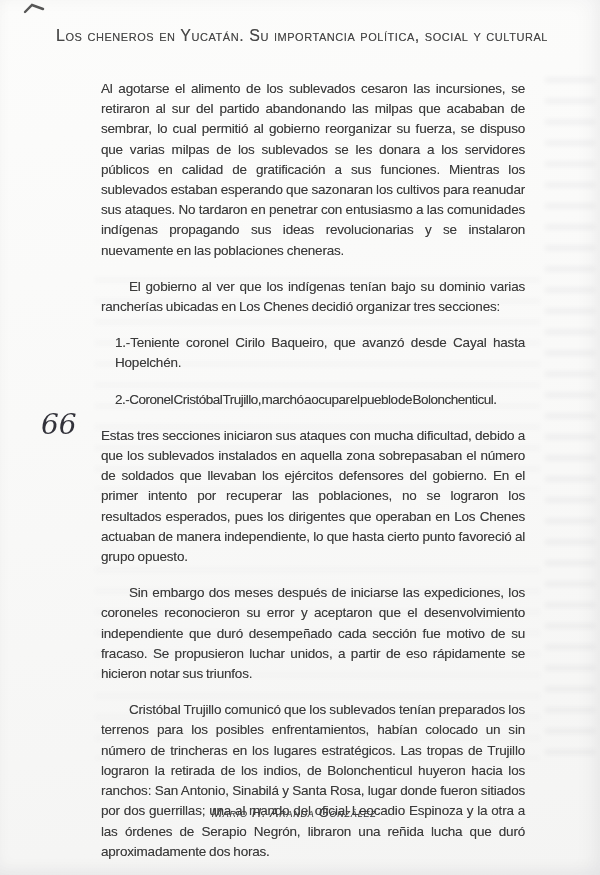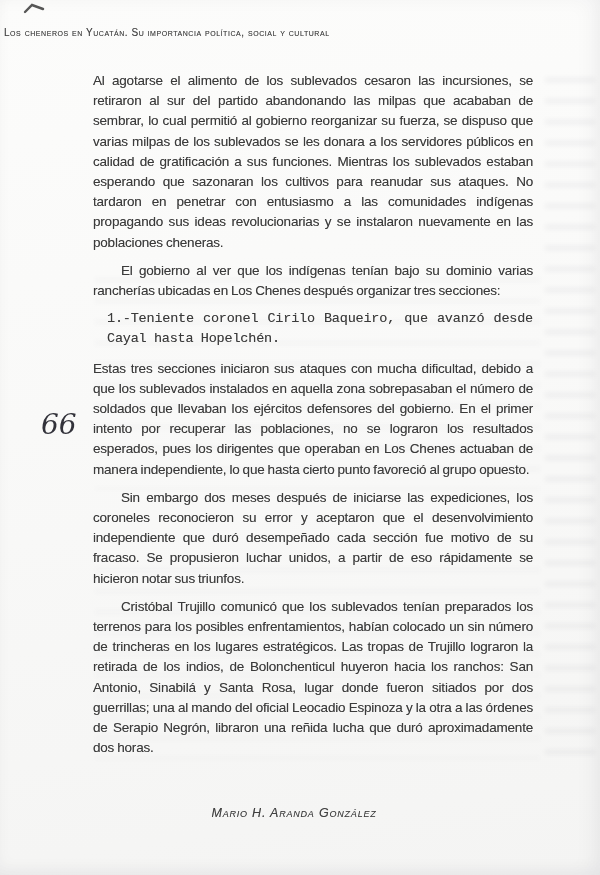--- a/index.html
+++ b/index.html
@@ -20,42 +20,42 @@
     position:absolute;pointer-events:none;
     background:repeating-linear-gradient(180deg,transparent 0 7px,#6b6b78 7px 13px,transparent 13px 21px);
     filter:blur(2px);
   }
   .ghost.g1{left:545px;top:70px;width:50px;height:700px;opacity:.055;}
   .ghost.g2{left:95px;top:270px;width:445px;height:220px;opacity:.022;}
   .ghost.g3{left:95px;top:560px;width:445px;height:200px;opacity:.02;}
 
   .running-header{
     position:absolute;top:27px;left:4px;right:0;
-    text-align:left;
+    text-align:center;
     font-variant:small-caps;
-    font-size:10px;letter-spacing:.55px;
+    font-size:16px;letter-spacing:.55px;
     color:#474747;
     text-shadow:0 0 .5px rgba(70,70,70,.55);
   }
   .folio{
     position:absolute;left:41px;top:408px;
     font-family:"DejaVu Serif",serif;font-style:italic;
     font-size:28px;color:#32323a;
   }
   .text-block{
     position:absolute;left:85px;top:63px;width:456px;
     font-size:13.5px;line-height:20.2px;
     letter-spacing:-.2px;word-spacing:-.5px;
     color:#3b3b3b;text-align:justify;
     text-shadow:0 0 .4px rgba(59,59,59,.45);
   }
-  .text-block p{margin:8px;}
+  .text-block p{margin:16px;}
   p.indent{text-indent:28px;}
   .list{margin:7px 0 9px 14px;}
-  .list p{text-align:justify;font-family:Liberation Mono, monospace;}
+  .list p{text-align:justify;}
   p.tight{white-space:nowrap;letter-spacing:-.5px;word-spacing:-2.8px;}
   .running-footer{
     position:absolute;top:806px;left:0;right:12px;
     text-align:center;
     font-variant:small-caps;font-style:italic;
     font-size:12.5px;letter-spacing:.8px;
     color:#414141;
     text-shadow:0 0 .5px rgba(65,65,65,.5);
   }
 </style>
@@ -73,24 +73,25 @@
   <div class="ghost g1"></div>
   <div class="ghost g2"></div>
   <div class="ghost g3"></div>
 
   <div class="running-header">Los cheneros en Yucatán. Su importancia política, social y cultural</div>
 
   <div class="folio">66</div>
 
   <div class="text-block">
     <p>Al agotarse el alimento de los sublevados cesaron las incursiones, se retiraron al sur del partido abandonando las milpas que acababan de sembrar, lo cual permitió al gobierno reorganizar su fuerza, se dispuso que varias milpas de los sublevados se les donara a los servidores públicos en calidad de gratificación a sus funciones. Mientras los sublevados estaban esperando que sazonaran los cultivos para reanudar sus ataques. No tardaron en penetrar con entusiasmo a las comunidades indígenas propagando sus ideas revolucionarias y se instalaron nuevamente en las poblaciones cheneras.</p>
-    <p class="indent">El gobierno al ver que los indígenas tenían bajo su dominio varias rancherías ubicadas en Los Chenes después organizar tres secciones:</p>
+    <p class="indent">El gobierno al ver que los indígenas tenían bajo su dominio varias rancherías ubicadas en Los Chenes decidió organizar tres secciones:</p>
 
     <div class="list">
       <p>1.-Teniente coronel Cirilo Baqueiro, que avanzó desde Cayal hasta Hopelchén.</p>
+      <p class="tight">2.-Coronel Cristóbal Trujillo, marchó a ocupar el pueblo de Bolonchenticul.</p>
     </div>
 
     <p>Estas tres secciones iniciaron sus ataques con mucha dificultad, debido a que los sublevados instalados en aquella zona sobrepasaban el número de soldados que llevaban los ejércitos defensores del gobierno. En el primer intento por recuperar las poblaciones, no se lograron los resultados esperados, pues los dirigentes que operaban en Los Chenes actuaban de manera independiente, lo que hasta cierto punto favoreció al grupo opuesto.</p>
     <p class="indent">Sin embargo dos meses después de iniciarse las expediciones, los coroneles reconocieron su error y aceptaron que el desenvolvimiento independiente que duró desempeñado cada sección fue motivo de su fracaso. Se propusieron luchar unidos, a partir de eso rápidamente se hicieron notar sus triunfos.</p>
     <p class="indent">Cristóbal Trujillo comunicó que los sublevados tenían preparados los terrenos para los posibles enfrentamientos, habían colocado un sin número de trincheras en los lugares estratégicos. Las tropas de Trujillo lograron la retirada de los indios, de Bolonchenticul huyeron hacia los ranchos: San Antonio, Sinabilá y Santa Rosa, lugar donde fueron sitiados por dos guerrillas; una al mando del oficial Leocadio Espinoza y la otra a las órdenes de Serapio Negrón, libraron una reñida lucha que duró aproximadamente dos horas.</p>
   </div>
 
   <div class="running-footer">Mario H. Aranda González</div>
 
 </div>

